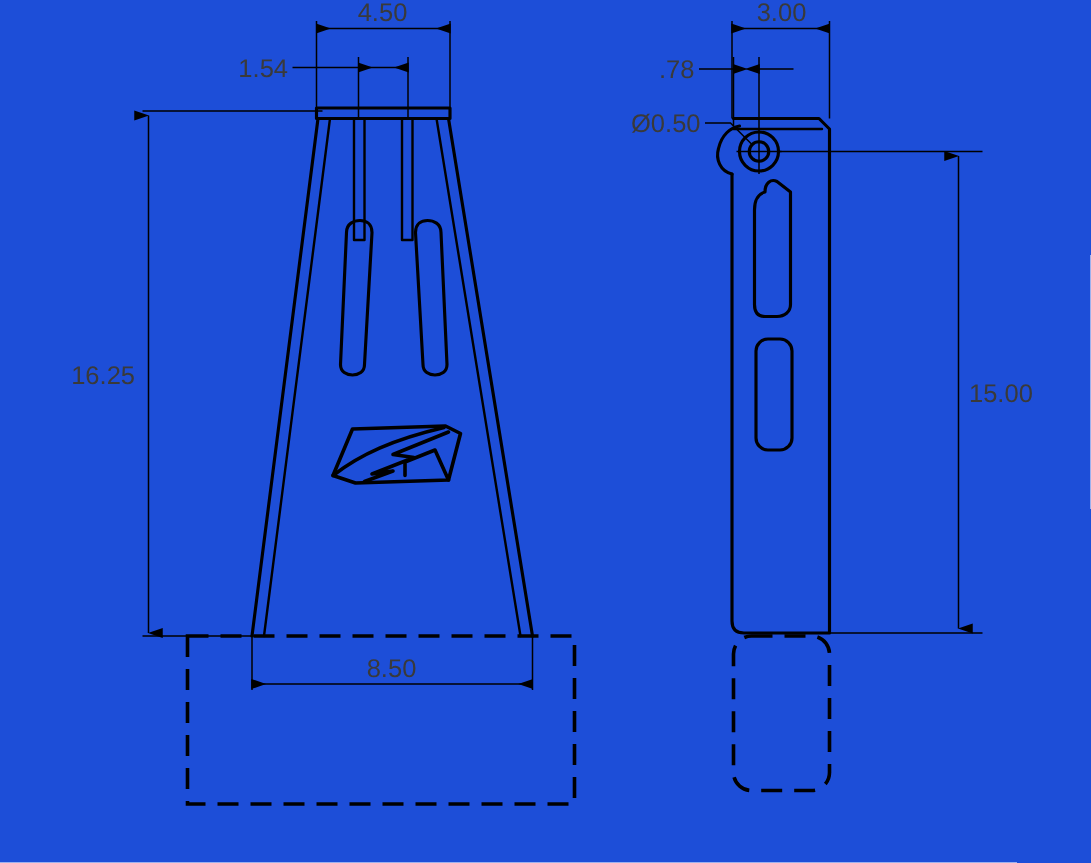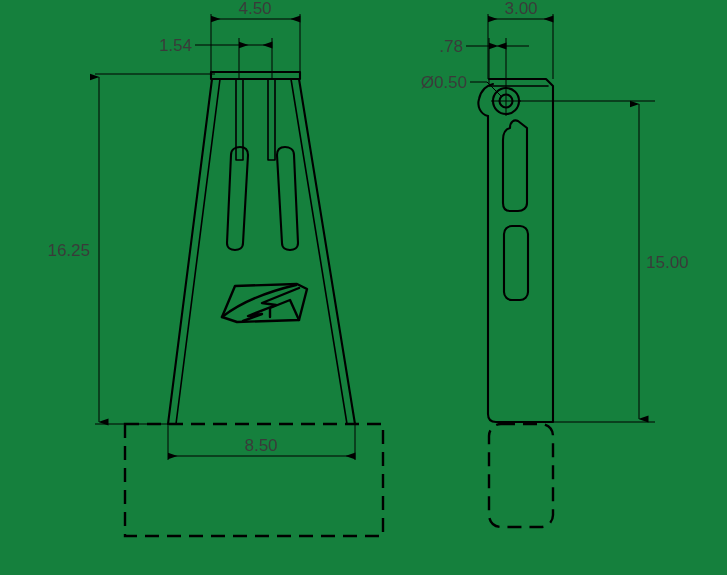--- a/index.html
+++ b/index.html
@@ -8,21 +8,21 @@
     padding: 0;
     background: #ffffff;
   }
   body {
     font-family: "Liberation Sans", sans-serif;
   }
   #drawing-sheet {
     position: relative;
     width: 727px;
     height: 575px;
-    background: #15803d;
+    background: #1d4ed8;
     overflow: hidden;
   }
   #drawing-svg {
     position: absolute;
     top: 0;
     left: 0;
     width: 727px;
     height: 575px;
     display: block;
   }

